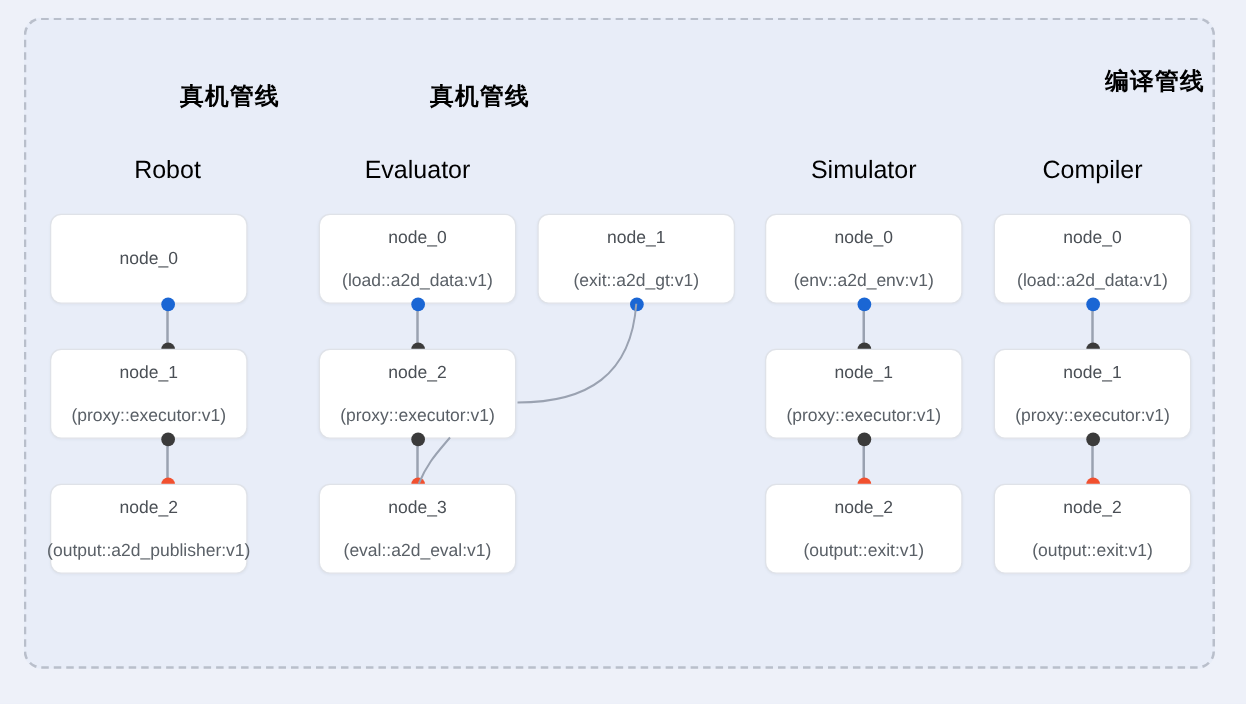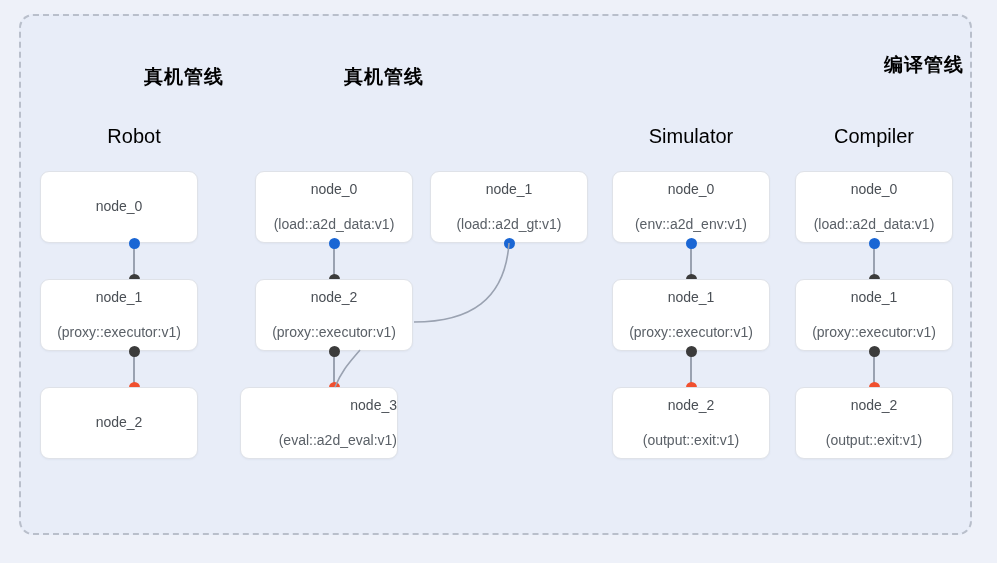--- a/index.html
+++ b/index.html
@@ -119,49 +119,51 @@
   <div class="node" style="left:40px; top:279px;">
     <div class="node-name">node_1</div>
     <div class="node-type">(proxy::executor:v1)</div>
   </div>
   <div class="edge-line" style="left:133px; top:350px; height:37px;"></div>
   <div class="dot dot-black" style="left:134px; top:351px;"></div>
   <div class="dot dot-red" style="left:134px; top:387px;"></div>
 
   <div class="node" style="left:40px; top:387px;">
     <div class="node-name">node_2</div>
+    <div class="node-type">(output::a2d_publisher:v1)</div>
   </div>
 
   <div class="col-title" style="left:244px; top:64px; width:180px;">真机管线</div>
+  <div class="col-subtitle" style="left:244px; top:125px; width:180px;">Evaluator</div>
 
   <div class="node" style="left:255px; top:171px;">
     <div class="node-name">node_0</div>
     <div class="node-type">(load::a2d_data:v1)</div>
   </div>
 
   <div class="node" style="left:430px; top:171px;">
     <div class="node-name">node_1</div>
-    <div class="node-type">(load::a2d_gt:v1)</div>
+    <div class="node-type">(exit::a2d_gt:v1)</div>
   </div>
 
   <div class="edge-line" style="left:333px; top:242px; height:36px;"></div>
   <div class="dot dot-blue" style="left:334px; top:243px;"></div>
   <div class="dot dot-blue" style="left:509px; top:243px;"></div>
   <div class="dot dot-black" style="left:334px; top:279px;"></div>
 
   <div class="node" style="left:255px; top:279px;">
     <div class="node-name">node_2</div>
     <div class="node-type">(proxy::executor:v1)</div>
   </div>
 
   <div class="edge-line" style="left:333px; top:350px; height:37px;"></div>
   <div class="dot dot-black" style="left:334px; top:351px;"></div>
   <div class="dot dot-red" style="left:334px; top:387px;"></div>
 
-  <div class="node" style="left:240px; top:387px;align-items:flex-end;">
+  <div class="node" style="left:255px; top:387px;">
     <div class="node-name">node_3</div>
     <div class="node-type">(eval::a2d_eval:v1)</div>
   </div>
 
   <div class="col-subtitle" style="left:601px; top:125px; width:180px;">Simulator</div>
 
   <div class="node" style="left:612px; top:171px;">
     <div class="node-name">node_0</div>
     <div class="node-type">(env::a2d_env:v1)</div>
   </div>

